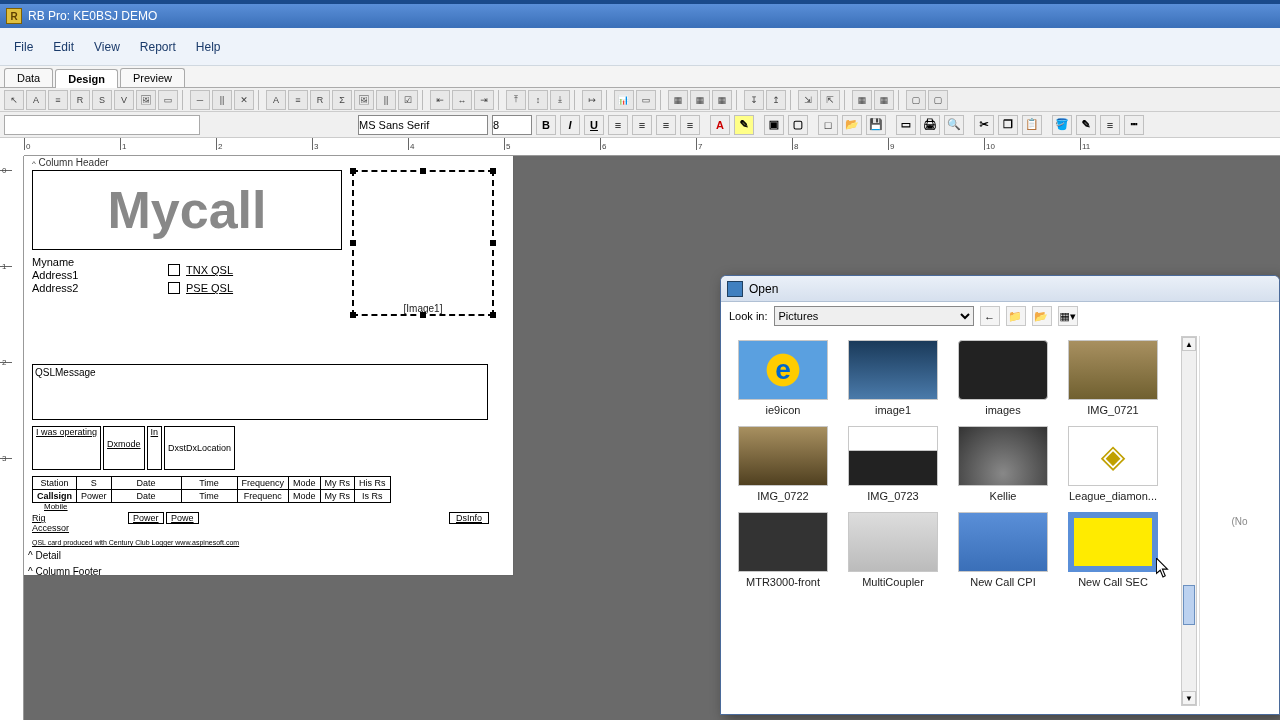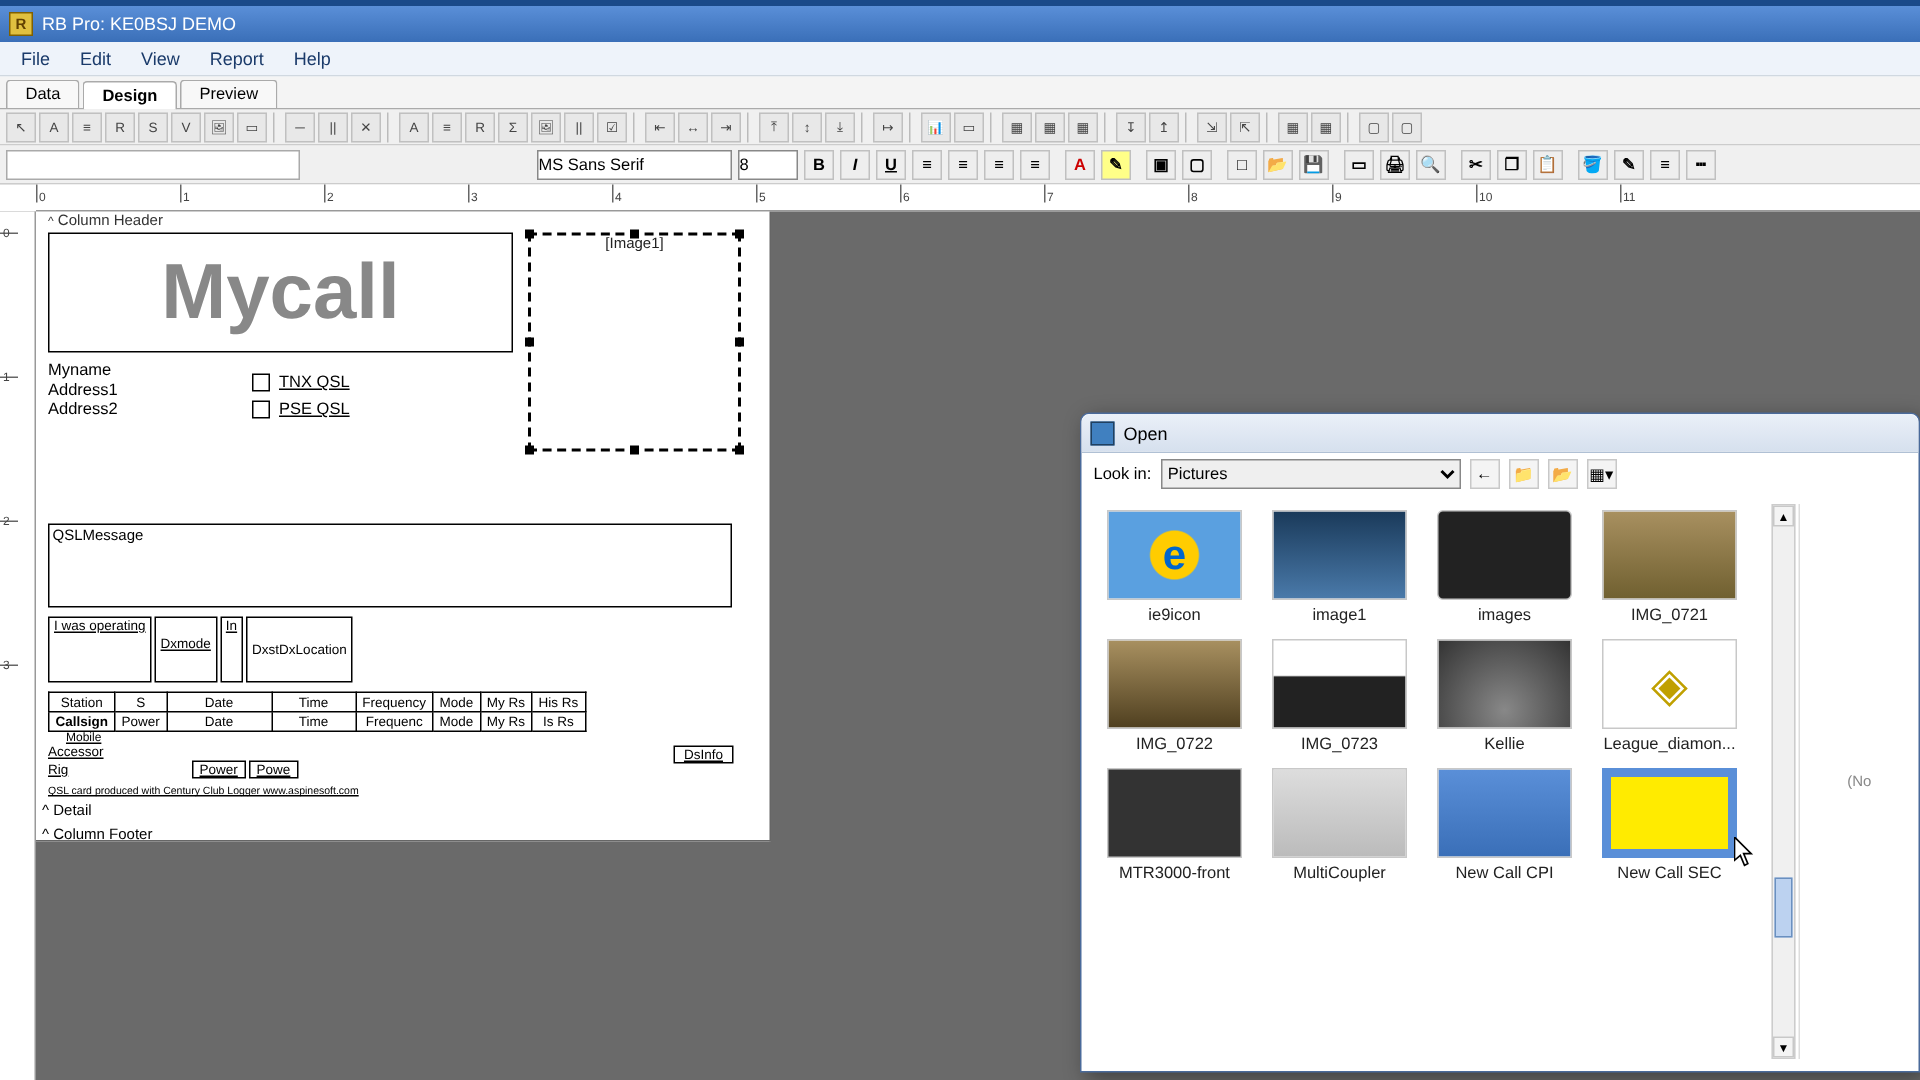--- a/index.html
+++ b/index.html
@@ -1,20 +1,20 @@
 <!DOCTYPE html>
 <html><head>
 <meta charset="utf-8">
 <style>
 * { box-sizing: border-box; margin: 0; padding: 0; font-family: "Segoe UI", Tahoma, sans-serif; }
 body { width: 1280px; height: 720px; background: #4a4a4a; overflow: hidden; position: relative; }
 .window { background: #fff; width: 1280px; height: 720px; position: relative; }
 .title-bar { height: 28px; background: linear-gradient(#5a8fd8,#3a6fb8); display: flex; align-items: center; padding: 0 6px; color: #fff; font-size: 12px; border-top: 4px solid #1a4a8a;}
 .title-bar .app-icon { width: 16px; height: 16px; background: #e0c040; border: 1px solid #806000; margin-right: 6px; display: flex; align-items: center; justify-content: center; font-size: 10px; font-weight: bold; color: #604000; }
-.menu-bar { height: 23px; background: #eef3fa; display: flex; align-items: center; padding: 0 4px; font-size: 12px; border-bottom: 1px solid #d0d8e0;}
+.menu-bar { height: 38px; background: #eef3fa; display: flex; align-items: center; padding: 0 4px; font-size: 12px; border-bottom: 1px solid #d0d8e0;}
 .menu-bar span { padding: 2px 10px; color: #1a3a6a; cursor: default;}
 .tab-row { height: 22px; background: #f4f4f4; display: flex; align-items: flex-end; padding: 0 4px; border-bottom: 1px solid #aaa; font-size: 11px;}
 .tab { padding: 3px 12px; border: 1px solid #aaa; border-bottom: none; background: #f8f8f8; margin-right: 2px; cursor: default; border-radius: 3px 3px 0 0;}
 .tab.active { background: #fff; font-weight: bold; position: relative; top: 1px;}
 .toolbar1 { height: 24px; background: #f0f0f0; border-bottom: 1px solid #ccc; display: flex; align-items: center; padding: 0 4px; gap: 2px;}
 .toolbar1 .sep { width: 4px; height: 20px; border-left: 1px solid #bbb; margin: 0 2px;}
 .tool-icon { width: 20px; height: 20px; background: #e8e8e8; border: 1px solid #c0c0c0; font-size: 9px; display: flex; align-items: center; justify-content: center; color: #444; cursor: default;}
 .toolbar2 { height: 26px; background: #f0f0f0; border-bottom: 1px solid #ccc; display: flex; align-items: center; padding: 0 4px; gap: 4px;}
 .toolbar2 input[type=text] { height: 20px; font-size: 11px; border: 1px solid #aaa; padding: 0 4px;}
 .font-select { width: 130px; height: 20px; font-size: 11px; border: 1px solid #888;}
@@ -25,21 +25,21 @@
 .ruler-h .num { position: absolute; top: 4px;}
 .workspace { position: relative; background: #6a6a6a; height: 580px; display: flex;}
 .ruler-v { width: 24px; background: #fff; border-right: 1px solid #999; position: relative; font-size: 8px; color: #444;}
 .ruler-v .tick { position: absolute; left: 0; border-top: 1px solid #666; width: 12px;}
 .ruler-v .num { position: absolute; left: 2px;}
 .page { background: #fff; width: 490px; height: 420px; position: relative; border-right: 1px solid #666; border-bottom: 1px solid #666;}
 .band-header { font-size: 10px; color: #333; padding: 1px 4px; position: absolute; left: 4px;}
 .band-header .caret { font-size: 8px;}
 .design-area { position: absolute; left: 8px; top: 14px; right: 4px;}
 .mycall-box { border: 1px solid #000; width: 310px; height: 80px; display: flex; align-items: center; justify-content: center; font-size: 52px; font-weight: bold; color: #888; font-family: Arial;}
-.image-box { position: absolute; left: 320px; top: 0; width: 142px; height: 146px; border: 2px dashed #000; display: flex; align-items: flex-start; justify-content: center; font-size: 10px; color: #222;}
+.image-box { position: absolute; left: 320px; top: 0; width: 142px; height: 146px; border: 2px dashed #000; display: flex; align-items: flex-end; justify-content: center; font-size: 10px; color: #222;}
 .image-box::before, .image-box::after { content:""; position:absolute; background:#000; }
 .handle { width: 6px; height: 6px; background: #000; position: absolute;}
 .field-link { font-size: 11px; color: #000; display: block; margin: 1px 0;}
 .check-row { display: flex; align-items: center; gap: 6px; font-size: 11px;}
 .chk { width: 12px; height: 12px; border: 1px solid #000; background: #fff;}
 .msg-box { border: 1px solid #000; width: 456px; height: 56px; font-size: 10px; padding: 2px; margin-top: 8px;}
 .table-grid { margin-top: 6px; font-size: 9px;}
 .table-grid table { border-collapse: collapse;}
 .table-grid td { border: 1px solid #000; padding: 1px 4px; text-align: center;}
 .foot-text { font-size: 7px; text-decoration: underline; margin-top: 6px;}
@@ -280,26 +280,26 @@
               <td>Frequenc</td>
               <td>Mode</td>
               <td>My Rs</td>
               <td>Is Rs</td>
             </tr>
           </tbody>
             </table>
           <div style="font-size:8px;text-decoration:underline;margin-left:12px;margin-top:-1px">Mobile</div>
         </div>
 
-        <div style="font-size:9px;text-decoration:underline">Accessor</div>
         <div style="font-size:9px;margin-top:2px">
           <span style="text-decoration:underline">Rig</span>
           <span style="margin-left:80px;border:1px solid #000;padding:0 4px;text-decoration:underline">Power</span>
           <span style="border:1px solid #000;padding:0 4px;text-decoration:underline">Powe</span>
         </div>
+        <div style="font-size:9px;text-decoration:underline">Accessor</div>
 
         <div class="foot-text">QSL card produced with Century Club Logger  www.aspinesoft.com</div>
         <div style="position:absolute;right:20px;bottom:22px;border:1px solid #000;font-size:9px;padding:0 6px;text-decoration:underline">DsInfo</div>
       </div>
 
       <div class="detail-band"><span class="caret">^</span> <span>Detail</span></div>
       <div class="footer-band"><span class="caret">^</span> <span>Column Footer</span></div>
     </div>
   </div>
 

